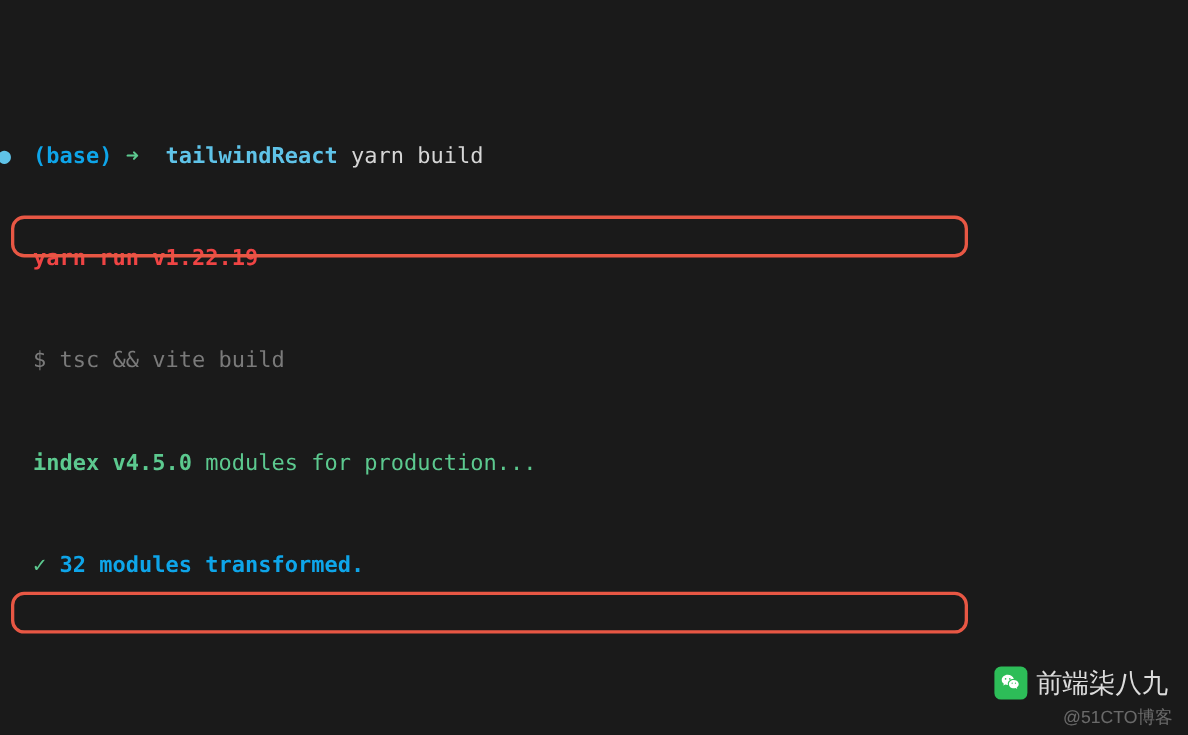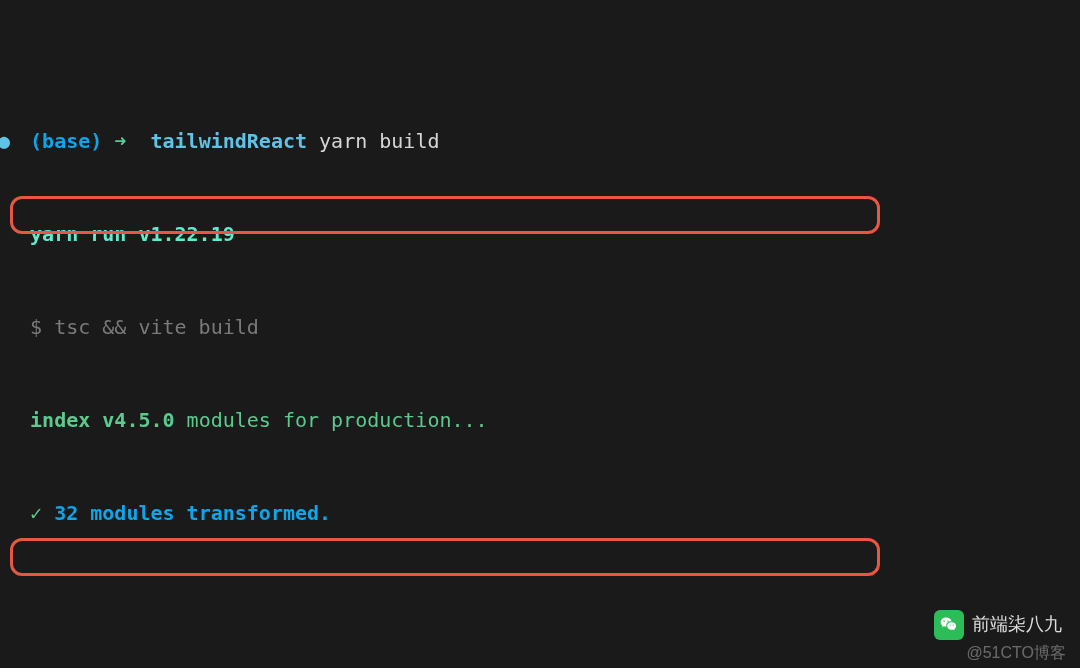--- a/index.html
+++ b/index.html
@@ -33,21 +33,21 @@
       left: -2px;
     }
     .white { color: #0ea5e9; font-weight: 600; }
     .dimwhite { color: #d6d6d6; }
     .cyan { color: #5fc3e8; font-weight: 600; }
     .green { color: #5cc98f; }
     .greenb { color: #5cc98f; font-weight: 600; }
     .gray { color: #7a7a7a; }
     .arrow { color: #5cc98f; font-weight: 600; }
     .check { color: #5cc98f; }
-    .boldw { color: #5eead4; font-weight: 700; }
+    .boldw { color: #ef4444; font-weight: 700; }
 
     .highlight-box {
       position: absolute;
       border: 3px solid #e85744;
       border-radius: 12px;
       pointer-events: none;
     }
     .hb1 {
       left: 10px;
       top: 196px;
@@ -71,21 +71,21 @@
     }
     .wechat-badge {
       position: absolute;
       right: 18px;
       bottom: 28px;
       display: flex;
       align-items: center;
       gap: 8px;
       color: rgba(255,255,255,0.85);
       font-family: sans-serif;
-      font-size: 18px;
+      font-size: 24px;
       font-weight: 500;
     }
     .wechat-icon {
       width: 30px;
       height: 30px;
       border-radius: 6px;
       background: #2dbd58;
       display: inline-flex;
       align-items: center;
       justify-content: center;

